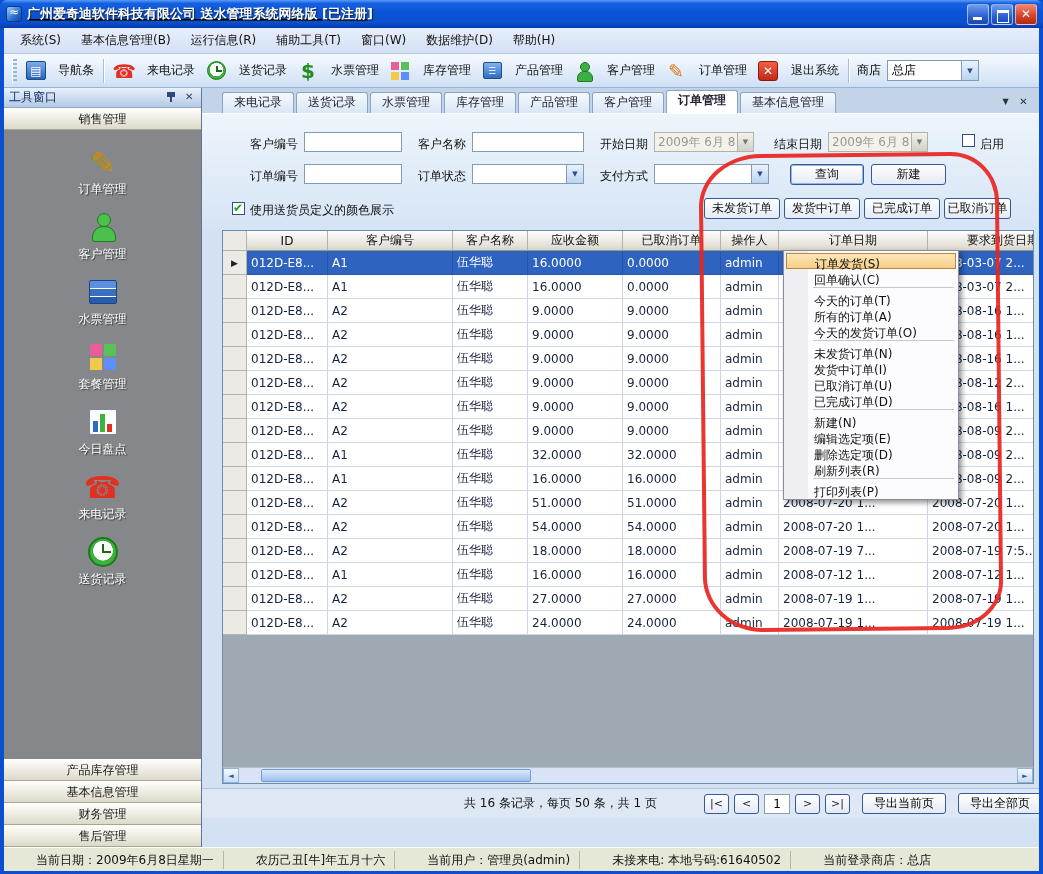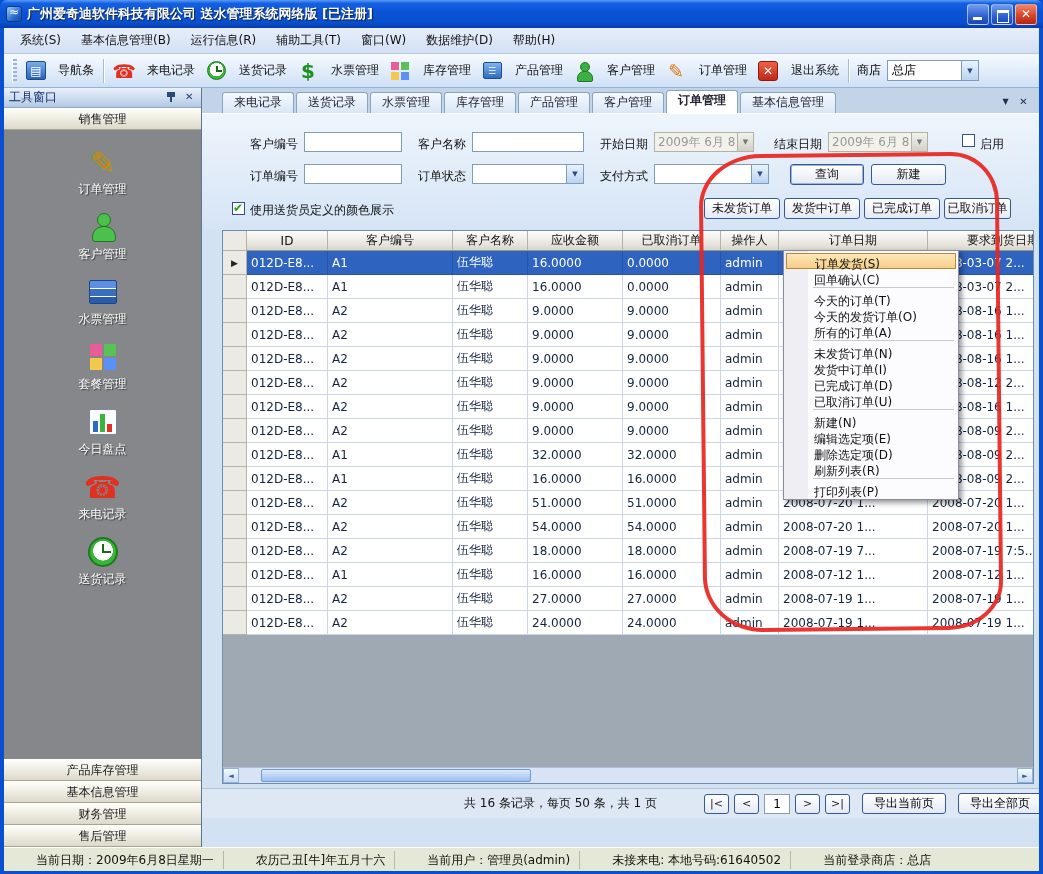--- a/index.html
+++ b/index.html
@@ -3,21 +3,21 @@
 <meta charset="utf-8">
 <style>
   *{margin:0;padding:0;box-sizing:border-box;font-family:"DejaVu Sans","Liberation Sans",sans-serif;}
   html,body{width:1043px;height:874px;overflow:hidden;background:#0a4fd0;}
   body{position:relative;font-size:12px;}
   .window{position:absolute;inset:0;background:#0a4fd0;border-radius:7px 7px 0 0;}
 
   
   .titlebar{position:absolute;top:0;left:0;right:0;height:28px;display:flex;align-items:center;padding:0 6px;
     background:linear-gradient(180deg,#5a9cf5 0%,#1560e2 12%,#0b53d6 45%,#0a50ce 80%,#063bb0 100%);
-    border-radius:7px 7px 0 0;}
+    border-radius:7px 7px 0 0;text-decoration:underline;}
   .app-icon{width:16px;height:16px;border-radius:3px;margin-right:5px;
     background:linear-gradient(135deg,#9fd0ff,#2a6cd0 60%,#134a9e);border:1px solid #0c3a80;position:relative;}
   .app-icon::after{content:"\2248";position:absolute;left:2px;top:-2px;color:#fff;font-size:12px;}
   .title-text{color:#fff;font-weight:bold;font-size:13px;text-shadow:1px 1px 1px #123;white-space:nowrap;overflow:hidden;flex:1;}
   .win-btns{display:flex;gap:2px;}
   .win-btn{width:22px;height:21px;border:1px solid #ffffff88;border-radius:3px;position:relative;
     background:linear-gradient(180deg,#6f9ef0,#2d5fd0 60%,#1c48b0);}
   .win-btn.close{background:linear-gradient(180deg,#f0876b,#d8442a 55%,#b22810);}
   .win-btn.min::after{content:"";position:absolute;left:5px;bottom:4px;width:9px;height:3px;background:#fff;}
   .win-btn.max::after{content:"";position:absolute;left:5px;top:5px;width:10px;height:9px;border:1px solid #fff;border-top-width:3px;}
@@ -621,27 +621,27 @@
     <span class="sb-seg">当前登录商店：总店</span>
   </div>
 
 </div>
 
 <div class="context-menu">
   <div class="cm-item hl">订单发货(S)</div>
   <div class="cm-item">回单确认(C)</div>
   <div class="cm-sep"></div>
   <div class="cm-item">今天的订单(T)</div>
+  <div class="cm-item">所有的订单(A)</div>
   <div class="cm-item">今天的发货订单(O)</div>
-  <div class="cm-item">所有的订单(A)</div>
   <div class="cm-sep"></div>
   <div class="cm-item">未发货订单(N)</div>
   <div class="cm-item">发货中订单(I)</div>
+  <div class="cm-item">已取消订单(U)</div>
   <div class="cm-item">已完成订单(D)</div>
-  <div class="cm-item">已取消订单(U)</div>
   <div class="cm-sep"></div>
   <div class="cm-item">新建(N)</div>
   <div class="cm-item">编辑选定项(E)</div>
   <div class="cm-item">删除选定项(D)</div>
   <div class="cm-item">刷新列表(R)</div>
   <div class="cm-sep"></div>
   <div class="cm-item">打印列表(P)</div>
 </div>
 
 <div class="annotation"></div>

